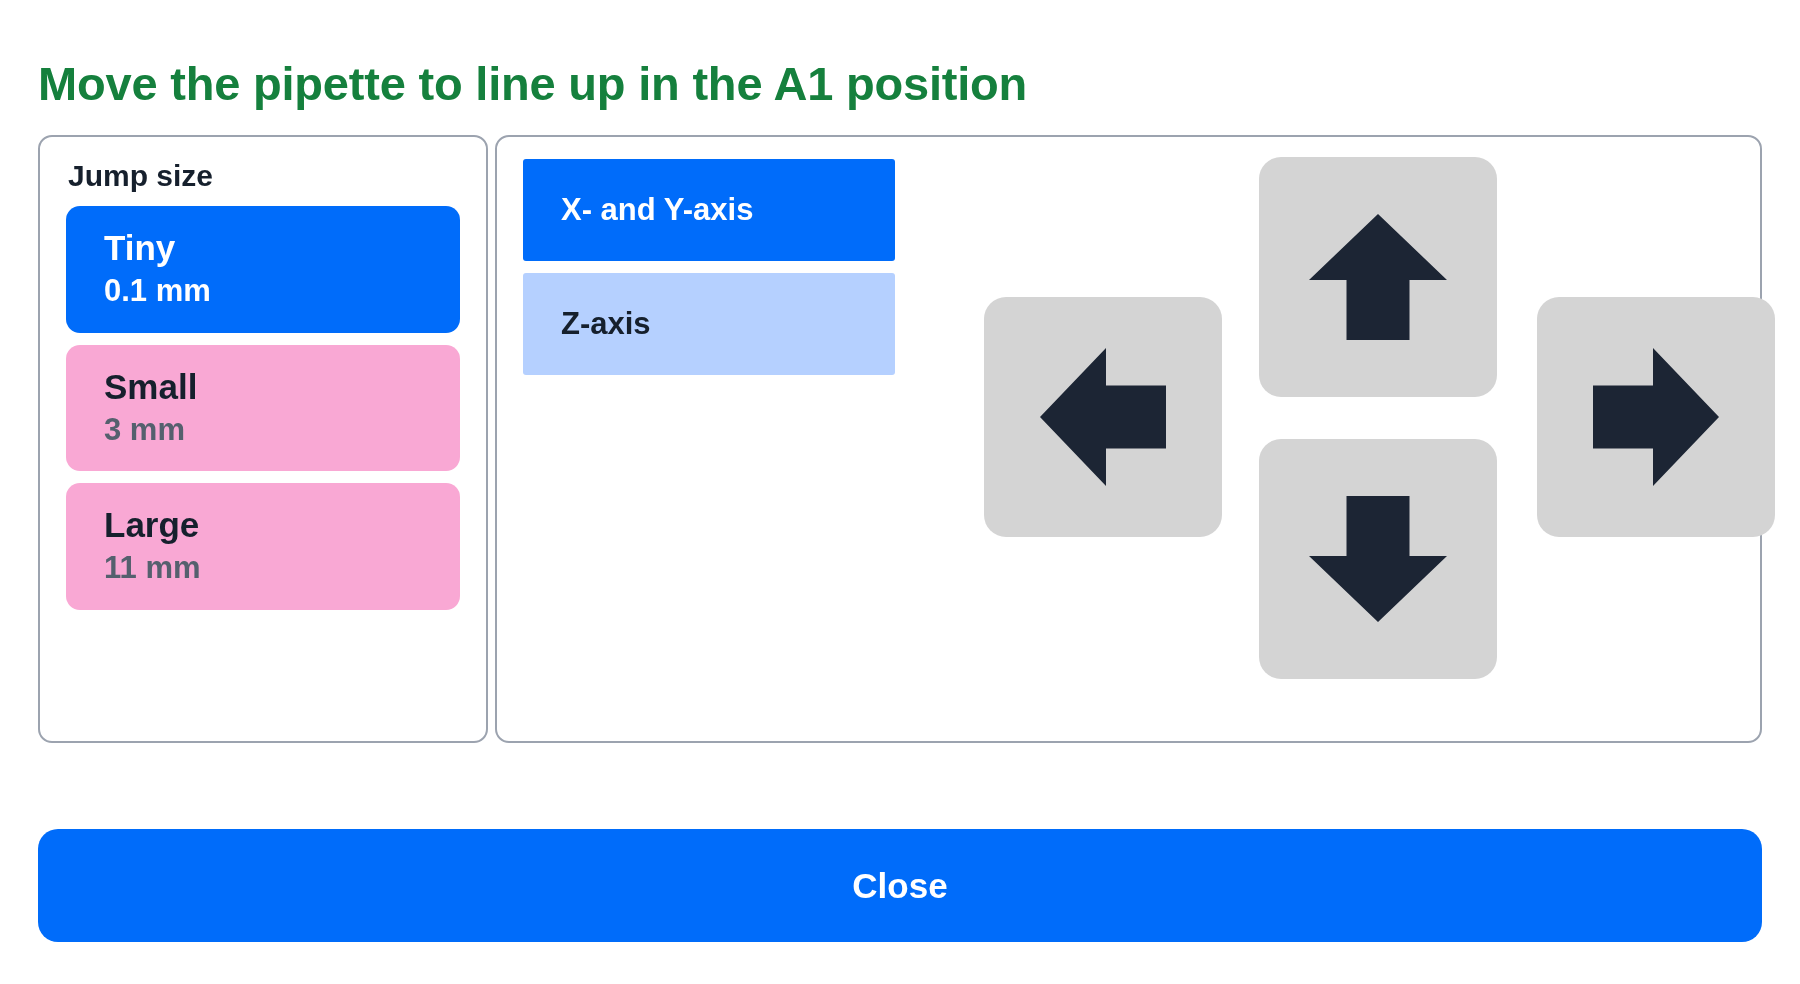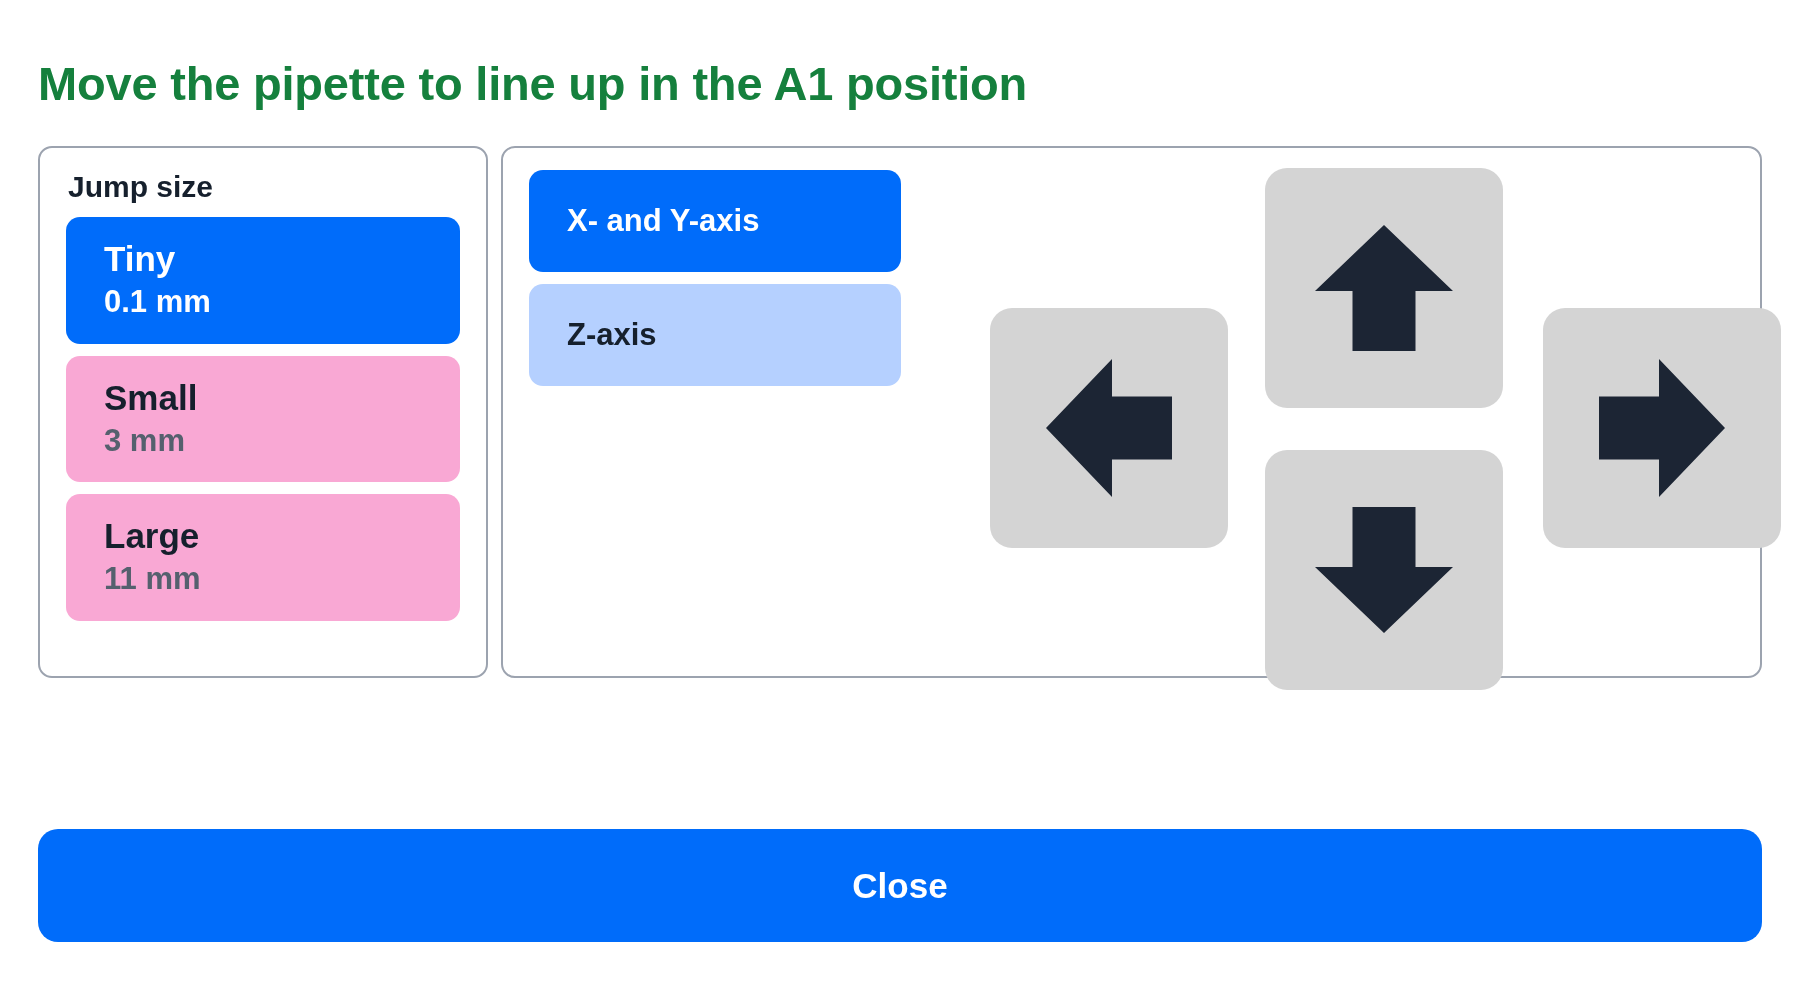--- a/index.html
+++ b/index.html
@@ -30,23 +30,23 @@
     font-size: 47px;
     font-weight: 700;
     letter-spacing: -0.2px;
     line-height: 1.2;
     color: #15803d;
   }
 
   
   .panels {
     display: flex;
-    gap: 13px;
-    margin-top: 34px;
-    height: 532px;
+    gap: 7px;
+    margin-top: 23px;
+    height: 608px;
     box-sizing: border-box;
   }
 
   .panel {
     border: 2px solid #9CA3AF;
     border-radius: 14px;
     background: #ffffff;
     box-sizing: border-box;
     padding: 22px 26px 26px 26px;
   }
@@ -114,21 +114,21 @@
 
   
   .axis-list {
     display: flex;
     flex-direction: column;
     gap: 12px;
     width: 372px;
   }
   .axis-option {
     border: none;
-    border-radius: 14px;
+    border-radius: 3px;
     height: 102px;
     display: flex;
     align-items: center;
     padding: 0 38px;
     font-size: 31px;
     font-weight: 600;
     cursor: pointer;
     font-family: inherit;
     box-sizing: border-box;
     background: #B5D0FF;

